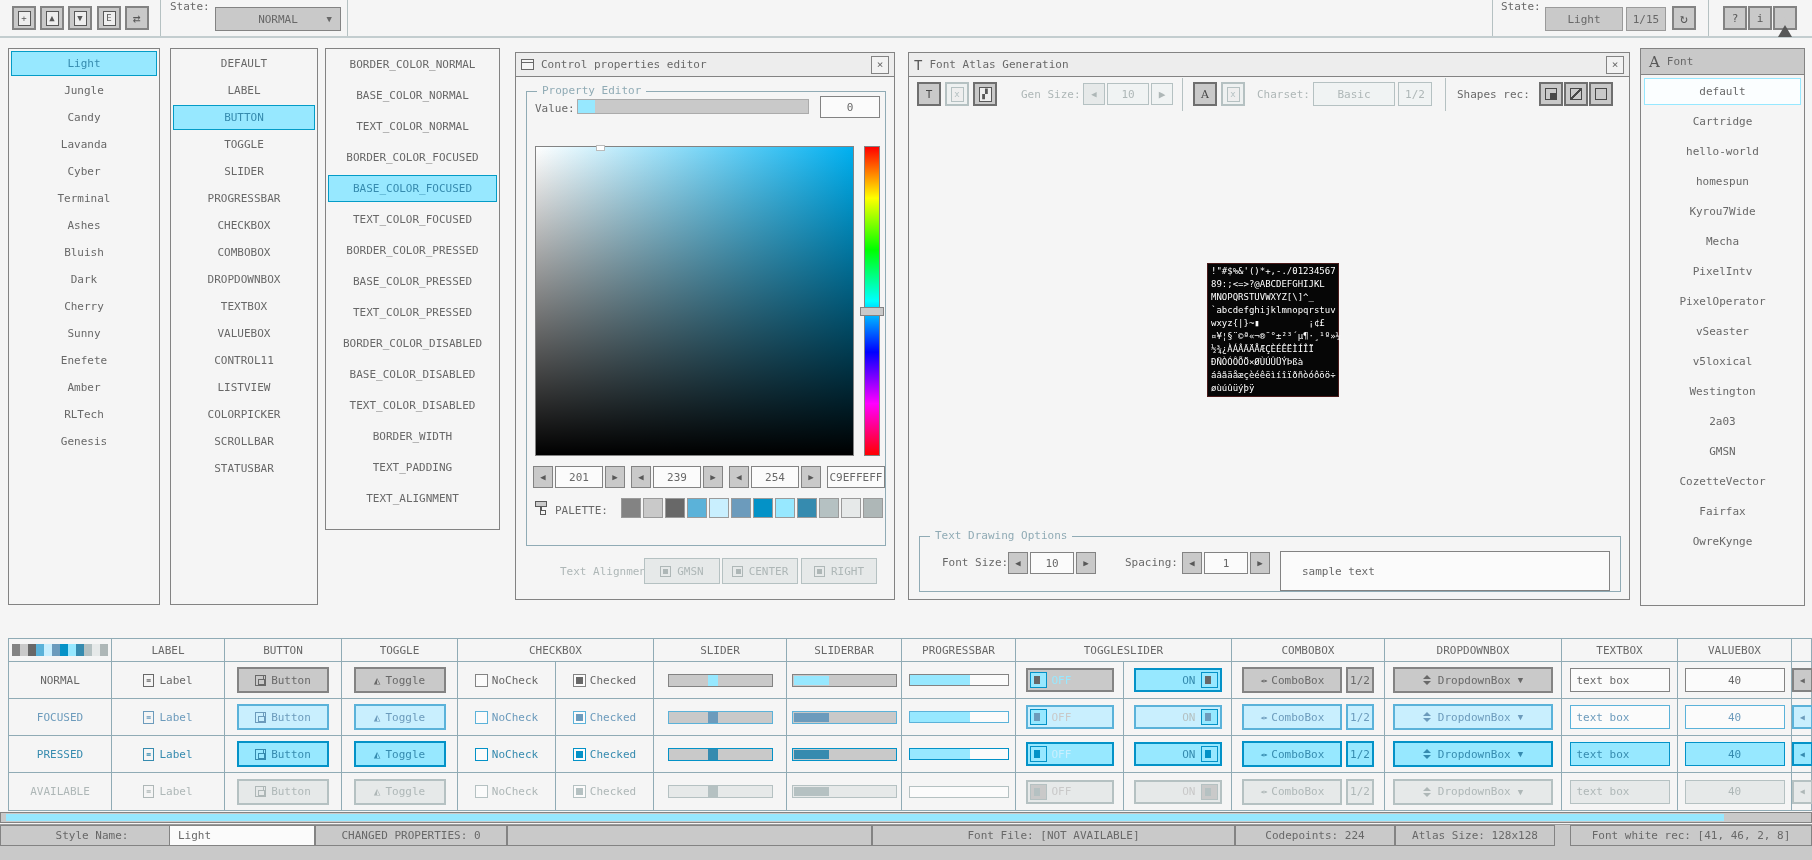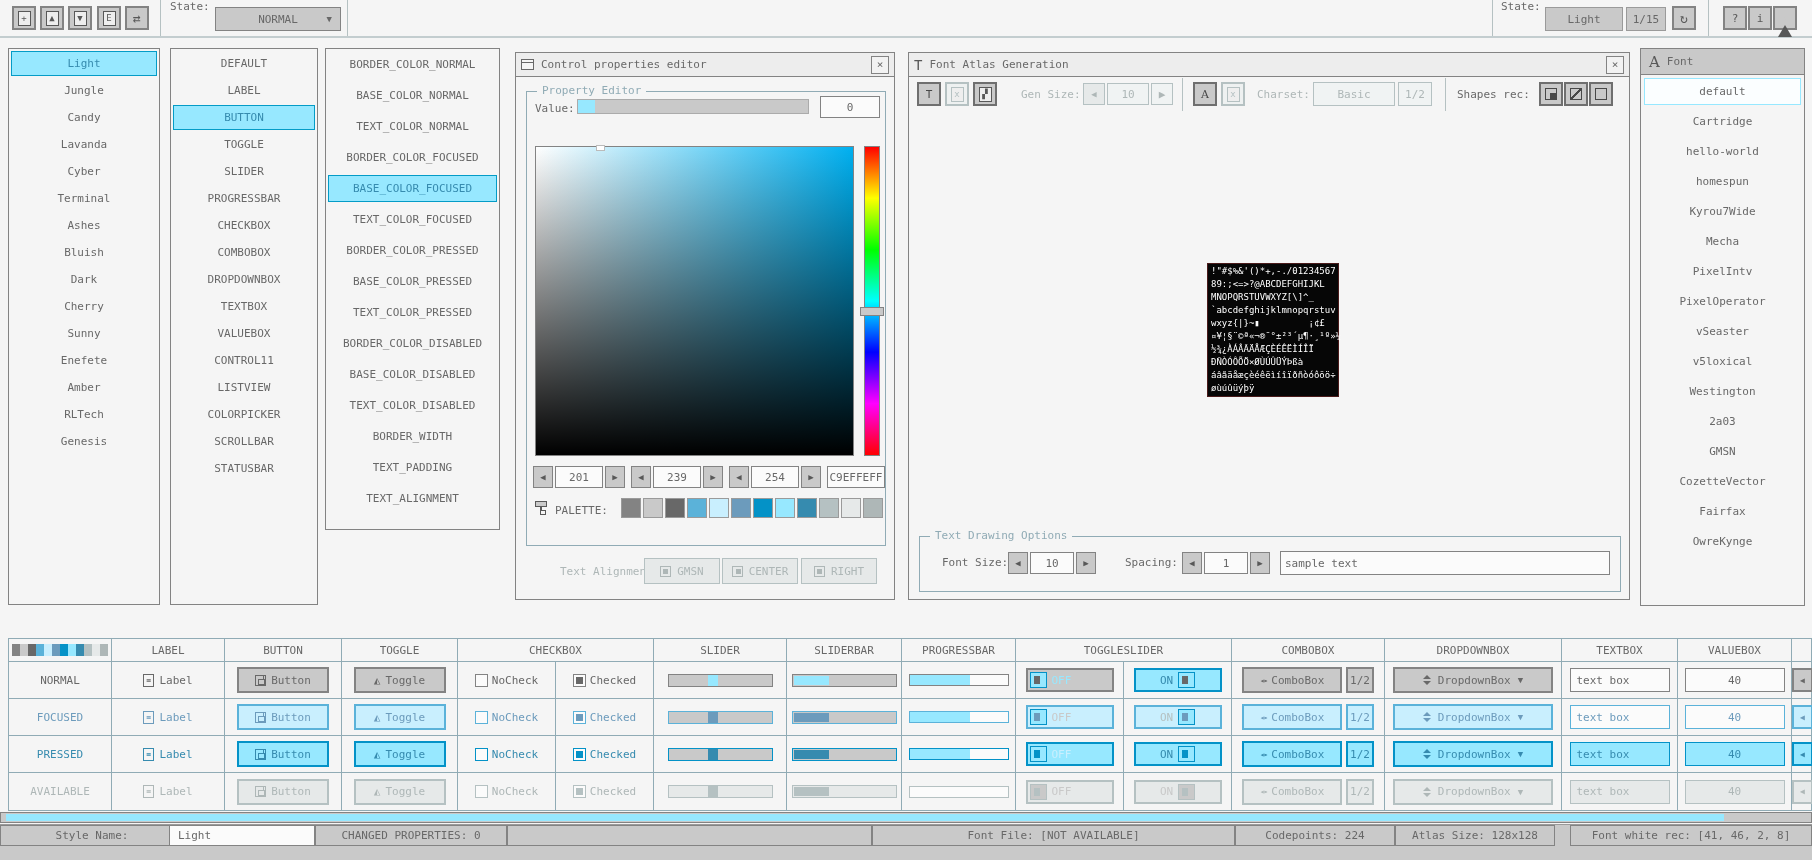--- a/index.html
+++ b/index.html
@@ -112,21 +112,21 @@
   .tgl{font-size:11px;}
   .cbwrap{display:flex;align-items:center;gap:4px;cursor:pointer;}
   .cb{width:13px;height:13px;border:1px solid;position:relative;background:#fbfbfb;flex:none;}
   .cb i{position:absolute;inset:2px;}
   .track{width:105px;height:13px;border:1px solid;position:relative;cursor:pointer;}
   .thumb{position:absolute;left:38%;top:0;bottom:0;width:10px;}
   .fillbar{position:absolute;left:1px;top:1px;bottom:1px;width:34%;}
   .pg{width:100px;height:12px;border:1px solid;background:#fbfbfb;position:relative;}
   .pg i{position:absolute;left:0;top:0;bottom:0;width:62%;}
   .tsl{width:88px;height:24px;border:2px solid;display:flex;align-items:center;gap:5px;padding:0 2px;cursor:pointer;}
-  .tsl.on{justify-content:center;}
+  .tsl.on{justify-content:flex-end;}
   .knob{width:17px;height:16px;border:1px solid;position:relative;flex:none;}
   .knob i{position:absolute;left:3px;top:3px;width:6px;height:8px;}
   .cmb{width:100px;height:26px;border:2px solid;display:flex;align-items:center;justify-content:center;gap:4px;cursor:pointer;}
   .cmbi{font-size:8px;letter-spacing:-1px;}
   .cmbp{width:28px;height:26px;border:2px solid;display:flex;align-items:center;justify-content:center;cursor:pointer;}
   .ddb{width:160px;height:26px;border:2px solid;display:flex;align-items:center;justify-content:center;gap:7px;cursor:pointer;}
   .udi{display:flex;flex-direction:column;gap:2px;}
   .tu{width:0;height:0;border-left:4px solid transparent;border-right:4px solid transparent;border-bottom:4px solid currentColor;}
   .td{width:0;height:0;border-left:4px solid transparent;border-right:4px solid transparent;border-top:4px solid currentColor;}
   .dda{font-size:9px;}
@@ -388,21 +388,21 @@
     <div class="group" style="left:10px;top:483px;width:702px;height:56px;text-decoration:underline;">
       <span class="legend">Text Drawing Options</span>
       <span style="position:absolute;left:22px;top:19px">Font Size:</span>
       <div class="mini-spin-l" style="left:88px;top:15px">◀</div>
       <div class="val-box" style="left:110px;top:15px;width:44px">10</div>
       <div class="mini-spin-l" style="left:156px;top:15px">▶</div>
       <span style="position:absolute;left:205px;top:19px">Spacing:</span>
       <div class="mini-spin-l" style="left:262px;top:15px">◀</div>
       <div class="val-box" style="left:284px;top:15px;width:44px">1</div>
       <div class="mini-spin-l" style="left:330px;top:15px">▶</div>
-      <div class="val-box" style="left:360px;top:14px;width:330px;height:24px;justify-content:flex-start;padding-left:4px">sample text</div>
+      <div class="val-box" style="left:360px;top:14px;width:330px;height:40px;justify-content:flex-start;padding-left:21px">sample text</div>
     </div>
   </div>
 
   <div id="font-panel">
     <div class="fp-head">
       <span class="fp-A">A</span>
       <span>Font</span>
     </div>
     <div id="font-list">
         <div class="fv-item selected">default</div>

